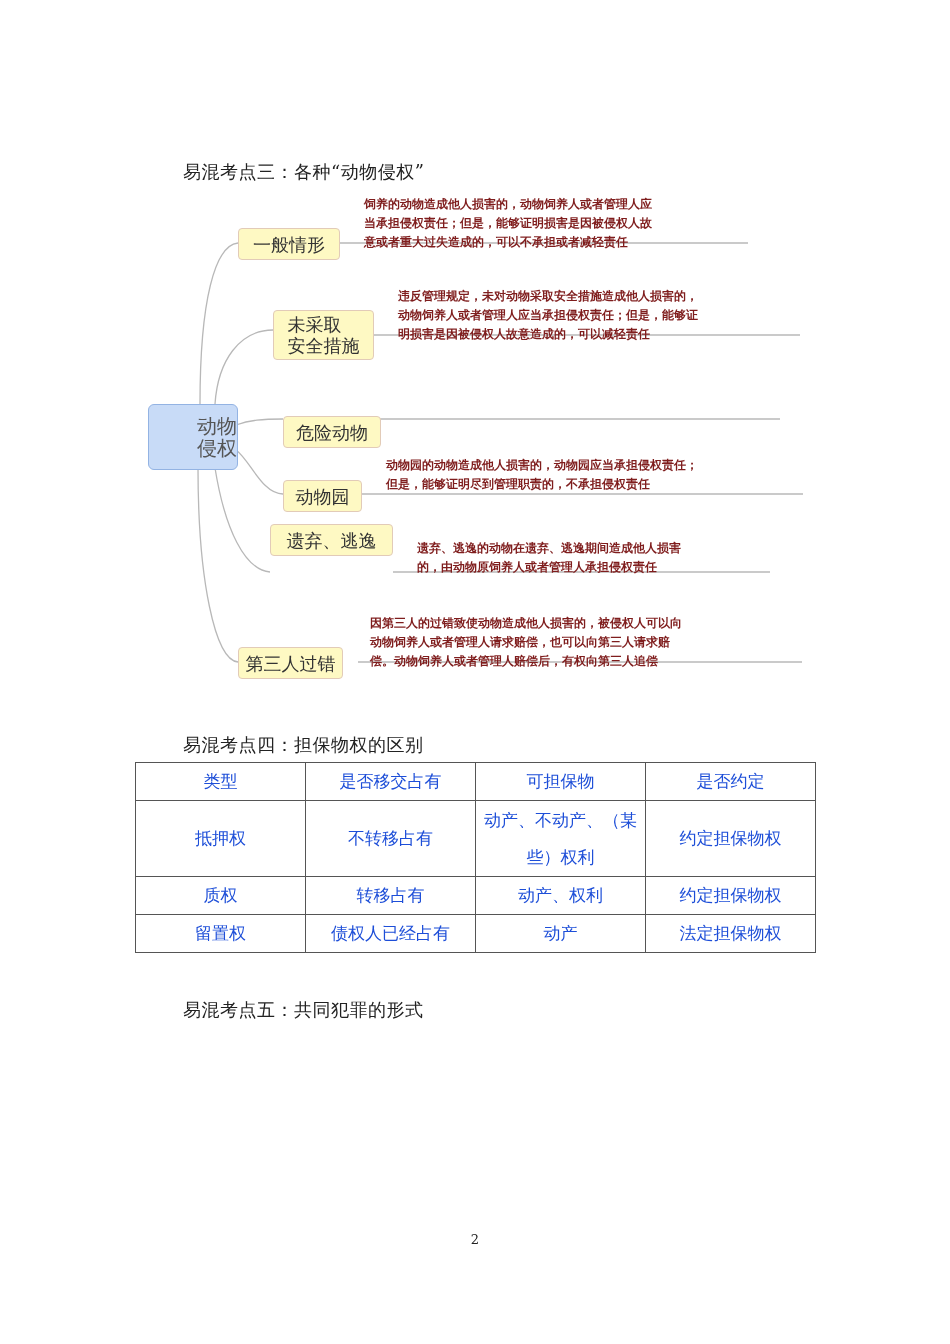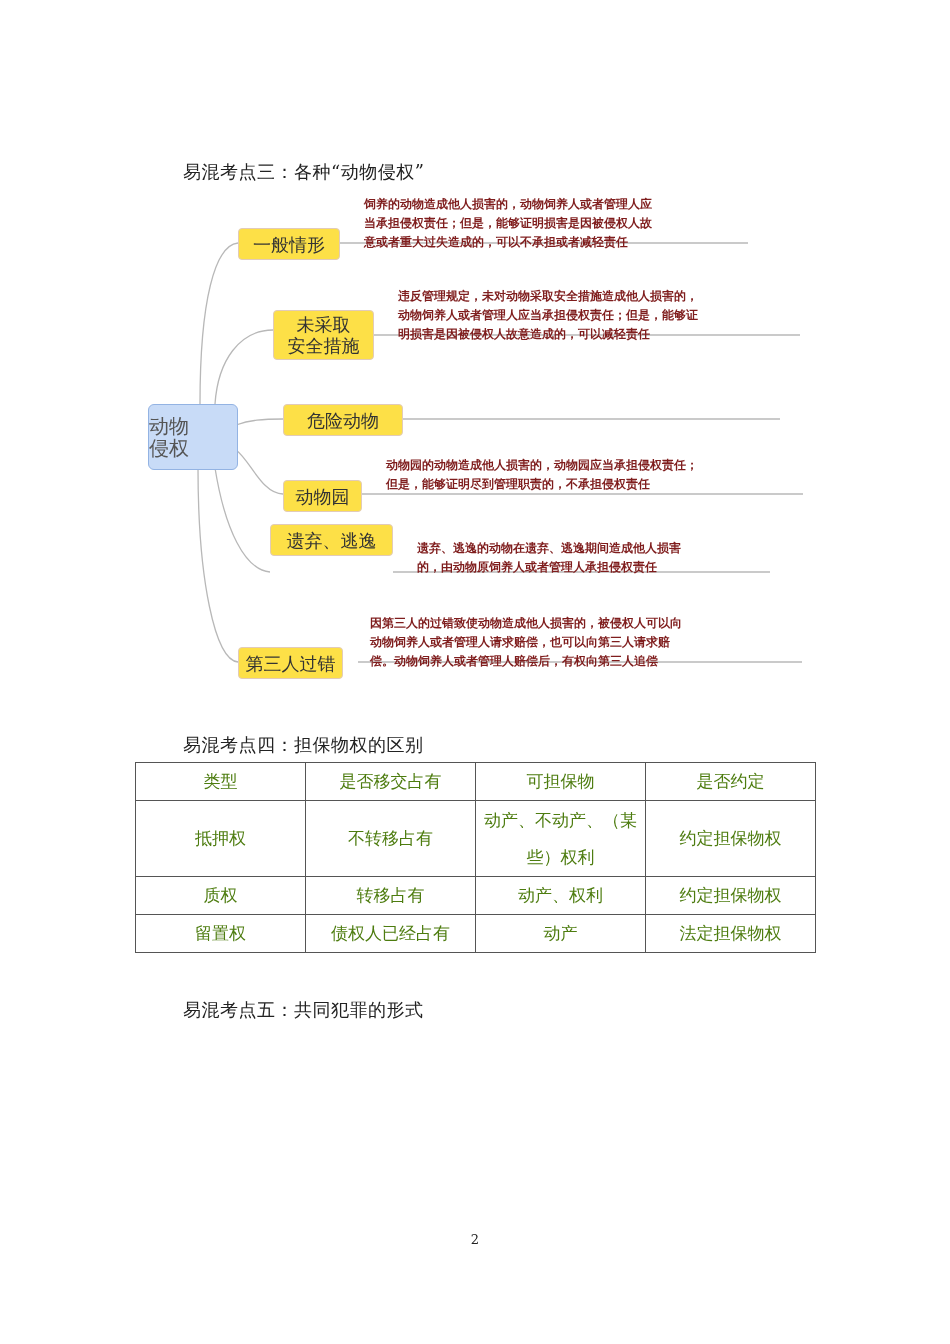--- a/index.html
+++ b/index.html
@@ -3,29 +3,29 @@
 <meta charset="utf-8">
 <style>
   html, body { margin:0; padding:0; background:#ffffff; }
   body { width:950px; height:1344px; position:relative; overflow:hidden;
          font-family:"DejaVu Serif","Liberation Serif",serif; color:#222; }
   .heading { position:absolute; left:183px; font-size:18px; color:#222; letter-spacing:0.5px; }
   .mindmap { position:absolute; left:0; top:0; width:950px; height:700px; }
   .mindmap svg { position:absolute; left:0; top:0; }
   .root { position:absolute; left:148px; top:404px; width:88px; height:64px;
           background:#c8dbf7; border:1.5px solid #93b3e3; border-radius:6px;
-          display:flex; align-items:center; justify-content:flex-start; text-align:center;
+          display:flex; align-items:center; justify-content:flex-end; text-align:center;
           font-family:"DejaVu Sans","Liberation Sans",sans-serif; font-size:20px; color:#555; line-height:22px; }
-  .node { position:absolute; background:#fde047; border:1.5px solid #e2cbb8; border-radius:4px;
+  .node { position:absolute; background:#fef9c3; border:1.5px solid #e2cbb8; border-radius:4px;
           font-family:"DejaVu Sans","Liberation Sans",sans-serif; font-size:18px; color:#333;
-          display:flex; align-items:center; justify-content:center; box-sizing:border-box; line-height:21px; text-align:center; }
+          display:flex; align-items:center; justify-content:center; box-sizing:border-box; line-height:21px; text-align:left; }
   .desc { position:absolute; font-family:"DejaVu Sans","Liberation Sans",sans-serif;
           font-size:12px; font-weight:bold; color:#7f1d1d; line-height:19px; white-space:pre-line; }
   table.cmp { position:absolute; left:135px; top:762px; width:681px; border-collapse:collapse;
-              font-size:17px; color:#4d7c0f; }
+              font-size:17px; color:#1d4ed8; }
   table.cmp td { border:1.5px solid #555; text-align:center; padding:0 6px; }
   .pagenum { position:absolute; left:0; width:950px; top:1232px; text-align:center; font-size:13px; color:#222; }
 </style>
 </head>
 <body>
 
 <div class="heading" style="top:160px;">易混考点三：各种“动物侵权”</div>
 
 <div class="mindmap">
   <svg width="950" height="700">
@@ -60,21 +60,21 @@
 意或者重大过失造成的，可以不承担或者减轻责任</div>
 
   <div class="node" style="left:273px; top:310px; width:101px; height:50px;">
     <span style="white-space:pre-line;">未采取
 安全措施</span>
   </div>
   <div class="desc" style="left:398px; top:287px;">违反管理规定，未对动物采取安全措施造成他人损害的，
 动物饲养人或者管理人应当承担侵权责任；但是，能够证
 明损害是因被侵权人故意造成的，可以减轻责任</div>
 
-  <div class="node" style="left:283px; top:404px; width:120px; height:32px;">
+  <div class="node" style="left:283px; top:416px; width:98px; height:32px;">
     <span>危险动物</span>
   </div>
 
   <div class="node" style="left:283px; top:480px; width:79px; height:32px;">
     <span>动物园</span>
   </div>
   <div class="desc" style="left:386px; top:456px;">动物园的动物造成他人损害的，动物园应当承担侵权责任；
 但是，能够证明尽到管理职责的，不承担侵权责任</div>
 
   <div class="node" style="left:270px; top:524px; width:123px; height:32px;">

